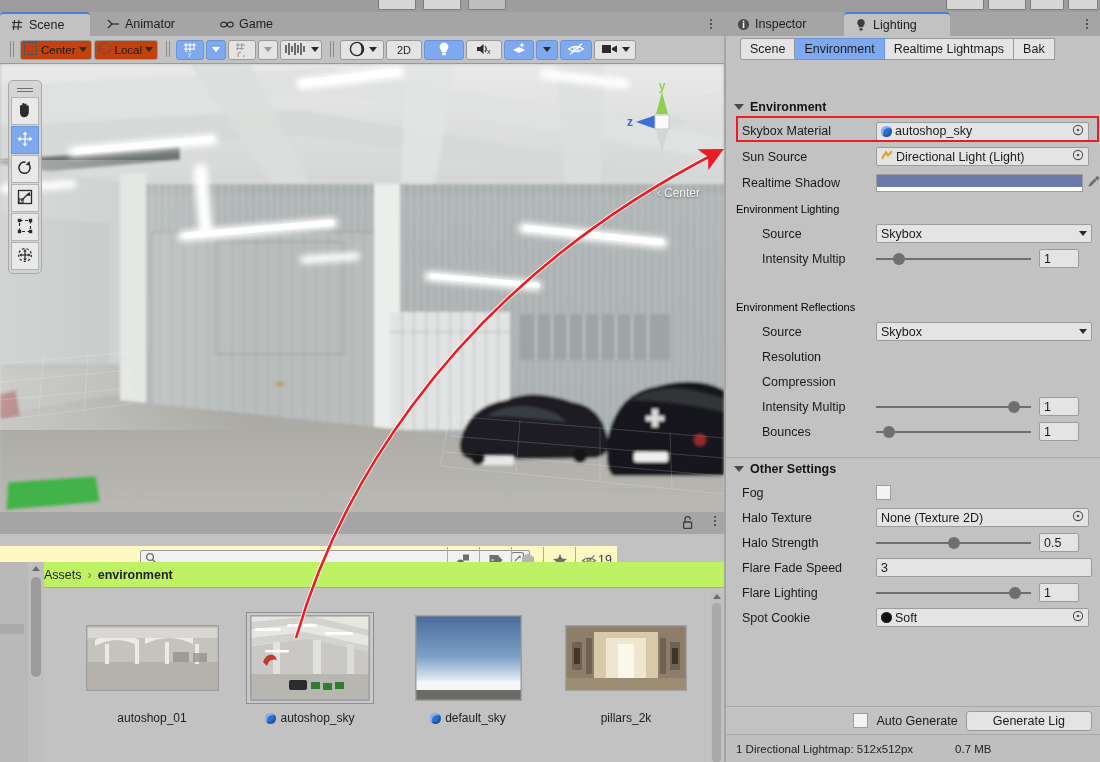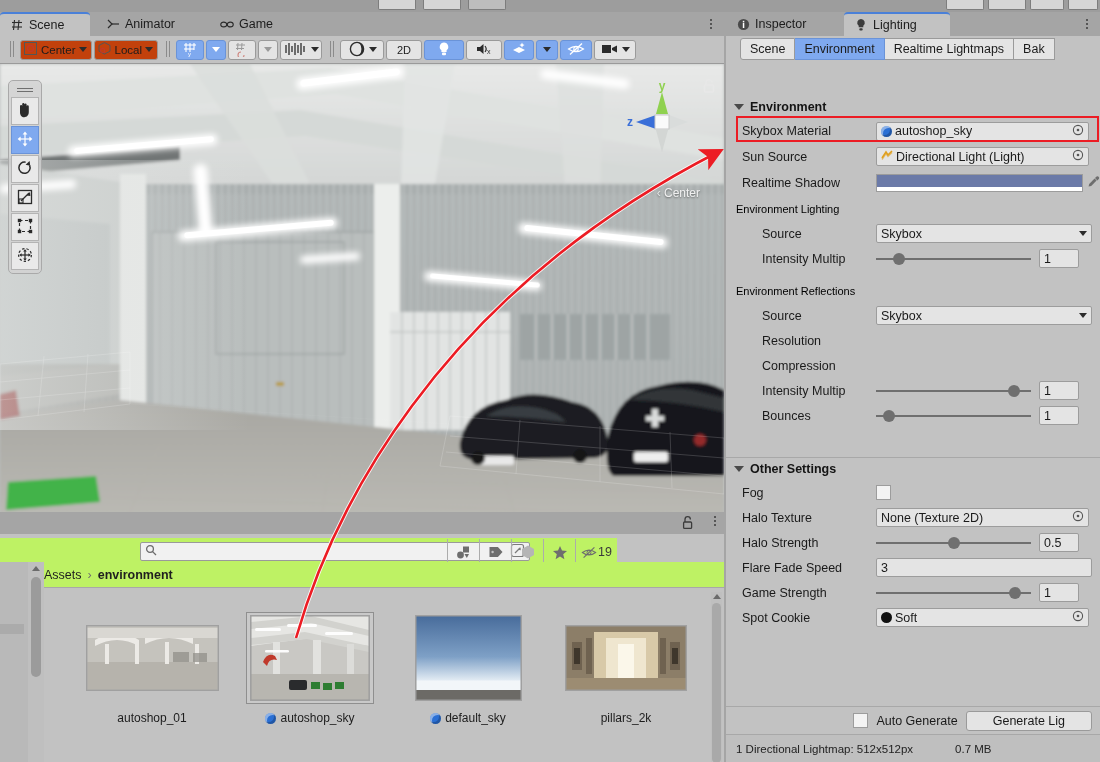--- a/index.html
+++ b/index.html
@@ -61,21 +61,21 @@
   .lockicon { position:absolute; right:8px; top:14px; }
 
   
   .vp-bottom { position:absolute; left:0; bottom:0; width:724px; height:22px; background:#a5a5a5; }
   .vp-bottom .lock { position:absolute; right:30px; top:3px; }
   .vp-bottom .kebab { position:absolute; right:8px; top:4px; display:flex; flex-direction:column; gap:2px; align-items:center; }
   .vp-bottom .kebab i { width:2px;height:2px;background:#3c3c3c;border-radius:50%; }
 
   
   .project { position:absolute; left:0; top:522px; width:724px; height:240px; background:#c2c2c2; }
-  .pj-toolbar { position:absolute; left:0; top:4px; width:617px; height:28px; background:#bef264; display:flex; align-items:center; }
+  .pj-toolbar { position:absolute; left:0; top:12px; width:617px; height:28px; background:#fef9c3; display:flex; align-items:center; }
   .search { position:absolute; left:140px; top:4px; width:390px; height:19px; background:#f1f1f1;
             border:1px solid #9a9a9a; border-radius:2px; display:flex; align-items:center; padding:0 4px; }
   .search input { border:none; outline:none; background:transparent; font-size:11.5px; width:100%;
                   font-family:"Liberation Sans", sans-serif; color:#303030; }
   .pbtn { width:32px; height:26px; display:flex; align-items:center; justify-content:center;
           border-left:1px solid #acacac; }
   .pj-breadcrumb { position:absolute; left:0; top:28px; width:724px; height:26px; background:#bef264;
                    display:flex; align-items:center; border-bottom:1px solid #a8a8a8; }
   .crumb { font-size:12.5px; color:#1f1f1f; }
   .crumb.dim { color:#6e6e6e; margin:0 6px; }
@@ -935,21 +935,21 @@
         <div class="sliderbox">
           <div class="track">
               <div class="knob" id="k-envint" style="left: 17.16px;"></div>
             </div>
           <div class="field numfield">
             <span>1</span>
           </div>
         </div>
       </div>
 
-      <div class="grouplabel" style="margin-top:8px;">Environment Reflections</div>
+      <div class="grouplabel" style="margin-top:24px;">Environment Reflections</div>
       <div class="row">
         <span class="lbl ind">Source</span>
         <div class="field dropdown">
           <span>Skybox</span>
           <span class="caret"></span>
         </div>
       </div>
       <div class="row">
         <span class="lbl ind">Resolution</span>
       </div>
@@ -1016,21 +1016,21 @@
           </div>
         </div>
       </div>
       <div class="row">
         <span class="lbl">Flare Fade Speed</span>
         <div class="field wide">
           <span>3</span>
         </div>
       </div>
       <div class="row">
-        <span class="lbl">Game Strength</span>
+        <span class="lbl">Flare Lighting</span>
         <div class="sliderbox">
           <div class="track">
               <div class="knob" id="k-flare" style="left: 132.99px;"></div>
             </div>
           <div class="field numfield">
             <span>1</span>
           </div>
         </div>
       </div>
       <div class="row">

